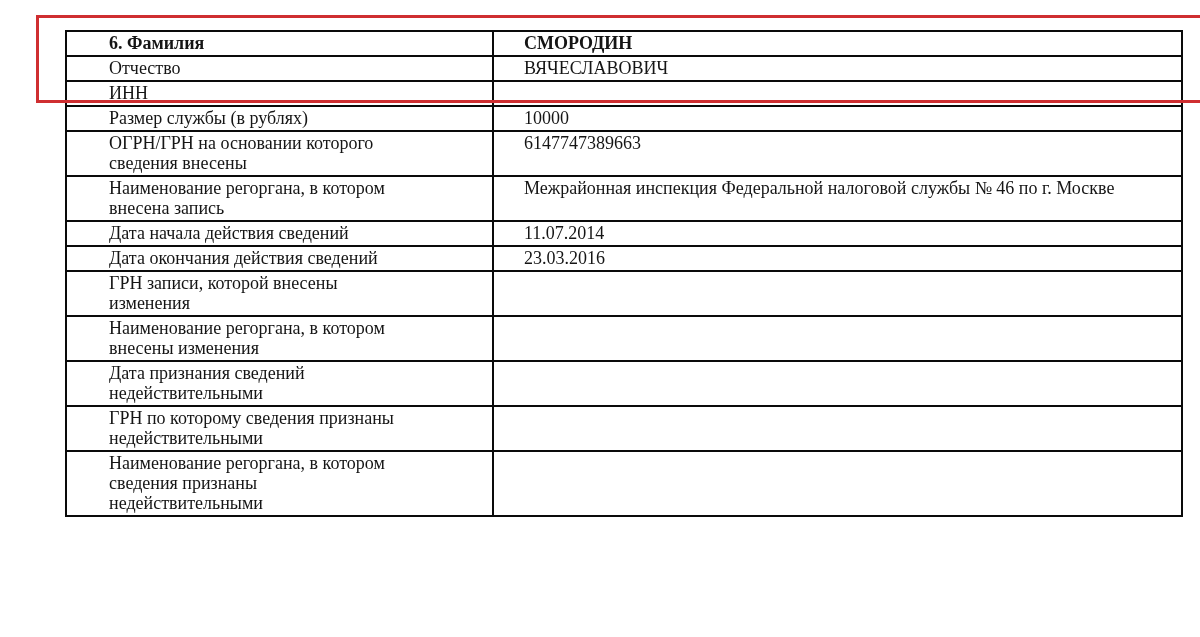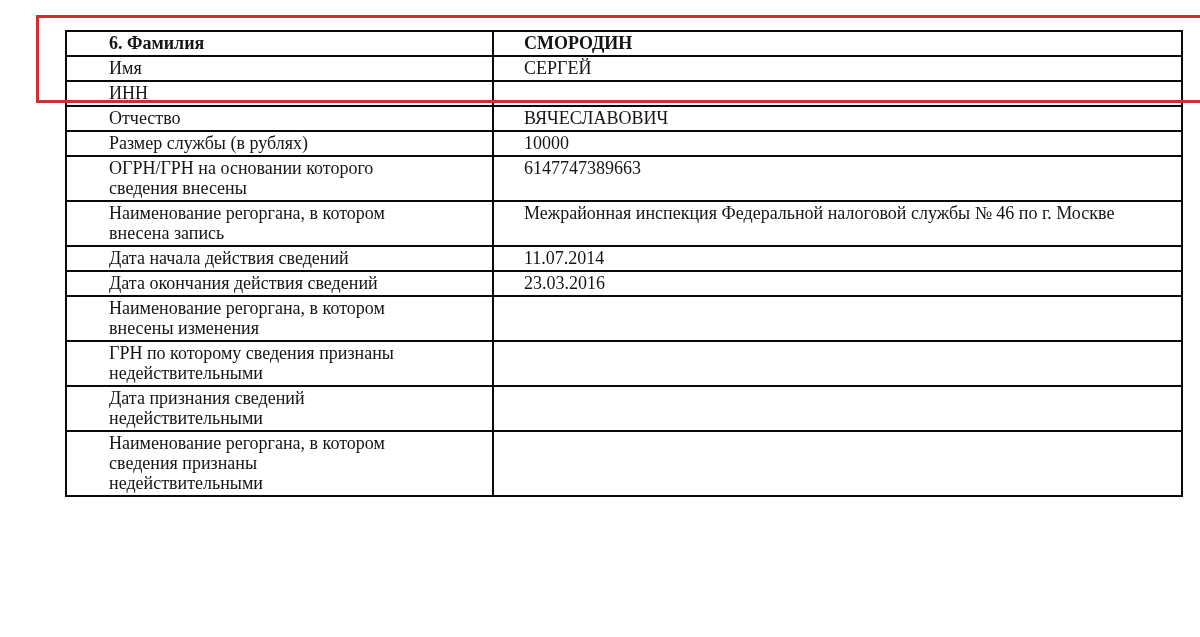--- a/index.html
+++ b/index.html
@@ -61,30 +61,26 @@
 
 <div class="page">
   <div class="red-highlight" style="border-color: rgb(207, 46, 49);"></div>
   <table class="doc-table">
     <tbody>
         <tr class="bold">
           <td class="label">6. Фамилия</td>
           <td class="value">СМОРОДИН</td>
         </tr>
         <tr>
-          <td class="label">Имя</td>
-          <td class="value">СЕРГЕЙ</td>
+          <td class="label">Отчество</td>
+          <td class="value">ВЯЧЕСЛАВОВИЧ</td>
         </tr>
         <tr>
           <td class="label">ИНН</td>
           <td class="value"></td>
-        </tr>
-        <tr>
-          <td class="label">Отчество</td>
-          <td class="value">ВЯЧЕСЛАВОВИЧ</td>
         </tr>
         <tr>
           <td class="label">Размер службы (в рублях)</td>
           <td class="value">10000</td>
         </tr>
         <tr>
           <td class="label">ОГРН/ГРН на основании которого
 сведения внесены</td>
           <td class="value">6147747389663</td>
         </tr>
@@ -95,31 +91,36 @@
         </tr>
         <tr>
           <td class="label">Дата начала действия сведений</td>
           <td class="value">11.07.2014</td>
         </tr>
         <tr>
           <td class="label">Дата окончания действия сведений</td>
           <td class="value">23.03.2016</td>
         </tr>
         <tr>
+          <td class="label">ГРН записи, которой внесены
+изменения</td>
+          <td class="value"></td>
+        </tr>
+        <tr>
           <td class="label">Наименование регоргана, в котором
 внесены изменения</td>
           <td class="value"></td>
         </tr>
         <tr>
-          <td class="label">ГРН по которому сведения признаны
+          <td class="label">Дата признания сведений
 недействительными</td>
           <td class="value"></td>
         </tr>
         <tr>
-          <td class="label">Дата признания сведений
+          <td class="label">ГРН по которому сведения признаны
 недействительными</td>
           <td class="value"></td>
         </tr>
         <tr>
           <td class="label">Наименование регоргана, в котором
 сведения признаны
 недействительными</td>
           <td class="value"></td>
         </tr>
       </tbody>

